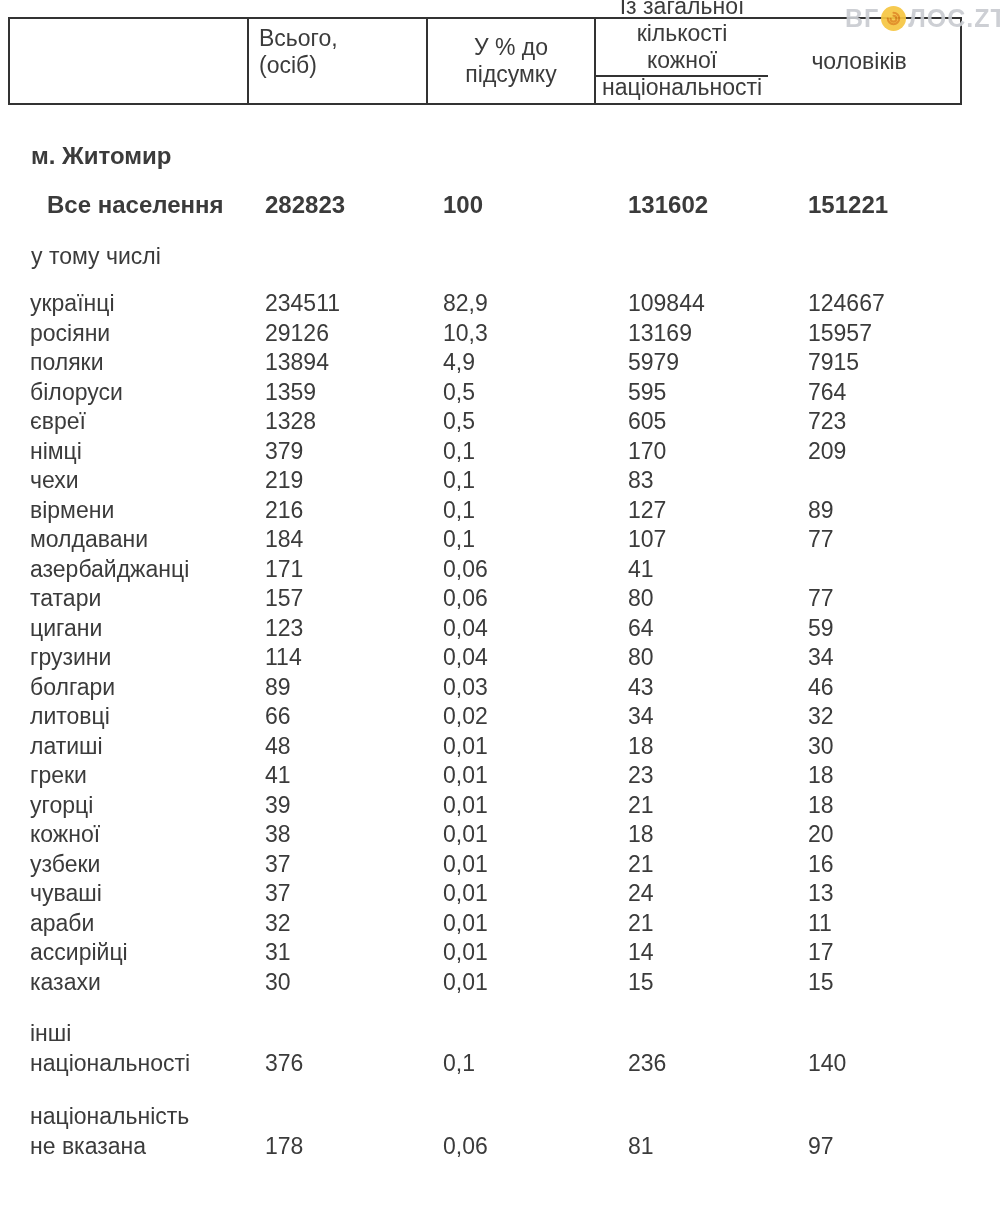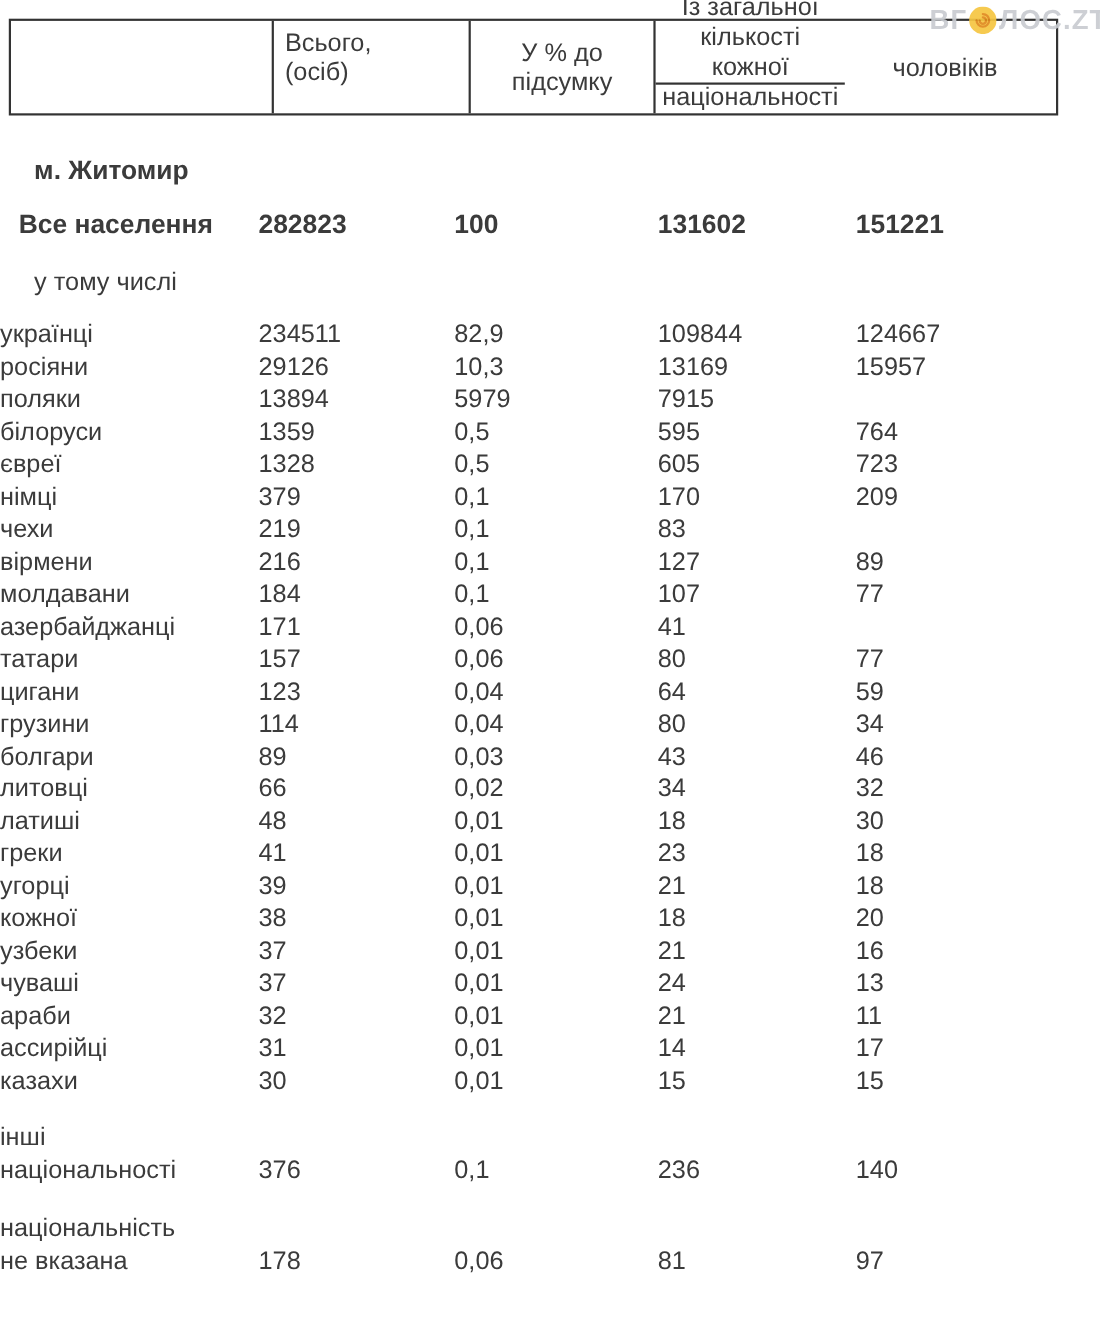--- a/index.html
+++ b/index.html
@@ -57,20 +57,21 @@
   }
   .watermark svg{display:block;margin:0 1px;}
   
   .content{position:absolute;left:0;top:103px;width:1000px;}
   .section-title{
     margin:40px 0 0 31px;font-size:24px;font-weight:700;line-height:26px;
   }
   .drow{
     display:grid;
     grid-template-columns:235px 178px 185px 180px auto;
+    padding-left:30px;
   }
   .total-row{
     margin-top:22px;font-weight:700;font-size:24px;line-height:28px;
   }
   .total-row .label{padding-left:17px;}
   .subheader{margin:24px 0 0 31px;line-height:26px;}
   .rows{margin-top:20px;line-height:29.5px;}
   .frows{line-height:29.5px;margin-top:10px;}
   .frow{margin-top:22px;}
   .frow + .frow{margin-top:24px;}
@@ -131,20 +132,21 @@
         <div class="drow">
     <div class="cell label">росіяни</div>
     <div class="cell">29126</div>
     <div class="cell">10,3</div>
     <div class="cell">13169</div>
     <div class="cell">15957</div>
   </div>
         <div class="drow">
     <div class="cell label">поляки</div>
     <div class="cell">13894</div>
+    <div class="cell">4,9</div>
     <div class="cell">5979</div>
     <div class="cell">7915</div>
   </div>
         <div class="drow">
     <div class="cell label">білоруси</div>
     <div class="cell">1359</div>
     <div class="cell">0,5</div>
     <div class="cell">595</div>
     <div class="cell">764</div>
   </div>

